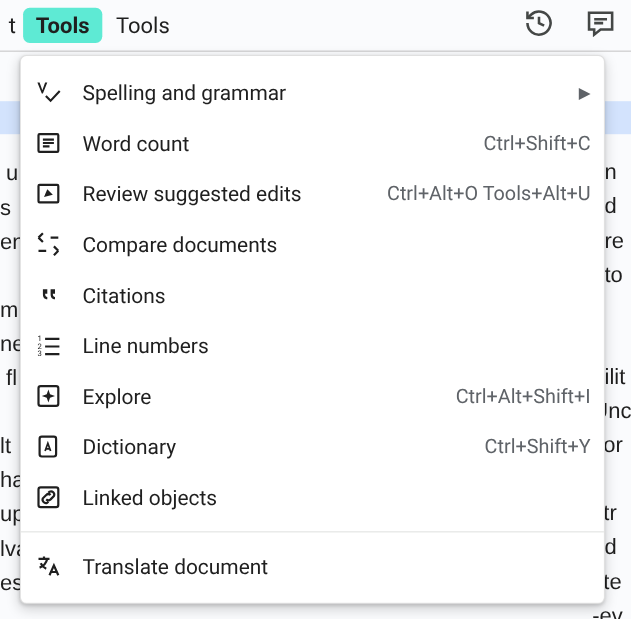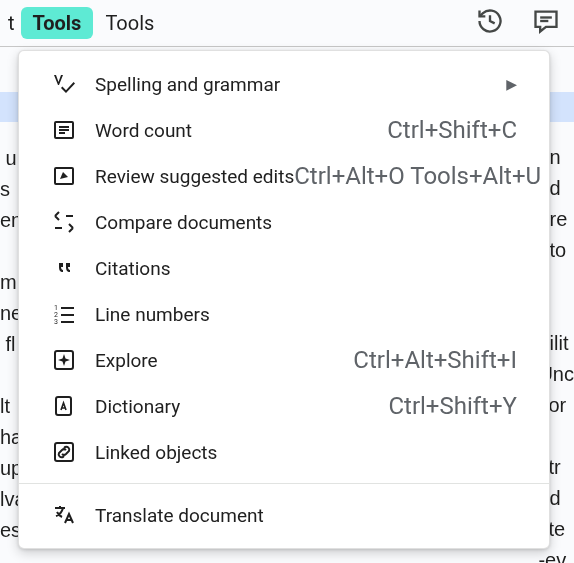--- a/index.html
+++ b/index.html
@@ -96,21 +96,21 @@
     border-radius: 6px;
     box-shadow: 0 4px 12px rgba(0,0,0,0.18), 0 1px 3px rgba(0,0,0,0.12);
     padding: 10px 0;
     z-index: 10;
     color: #1f1f1f;
   }
   .dropdown .item {
     display: flex;
     align-items: center;
     height: 46px;
-    padding: 0 32px;
+    padding: 0 12px;
     cursor: pointer;
     font-size: 19px;
     text-align: right;
   }
   .dropdown .sep {
     height: 1px;
     background: #e1e3e1;
     margin: 8px 0;
   }
   .dropdown .icon {
@@ -121,21 +121,21 @@
     align-items: center;
     justify-content: center;
     margin-right: 18px;
     flex-shrink: 0;
   }
   .dropdown .icon svg { width: 24px; height: 24px; }
   .dropdown .label { flex: 0 0 auto; }
   .dropdown .spacer { flex: 1 1 auto; }
   .dropdown .shortcut {
     color: #5f6368;
-    font-size: 24px;
+    font-size: 18px;
     white-space: nowrap;
   }
   .dropdown .submenu-arrow {
     color: #5f6368;
     margin-left: auto;
     font-size: 14px;
   }
 </style>
 </head>
 <body>

